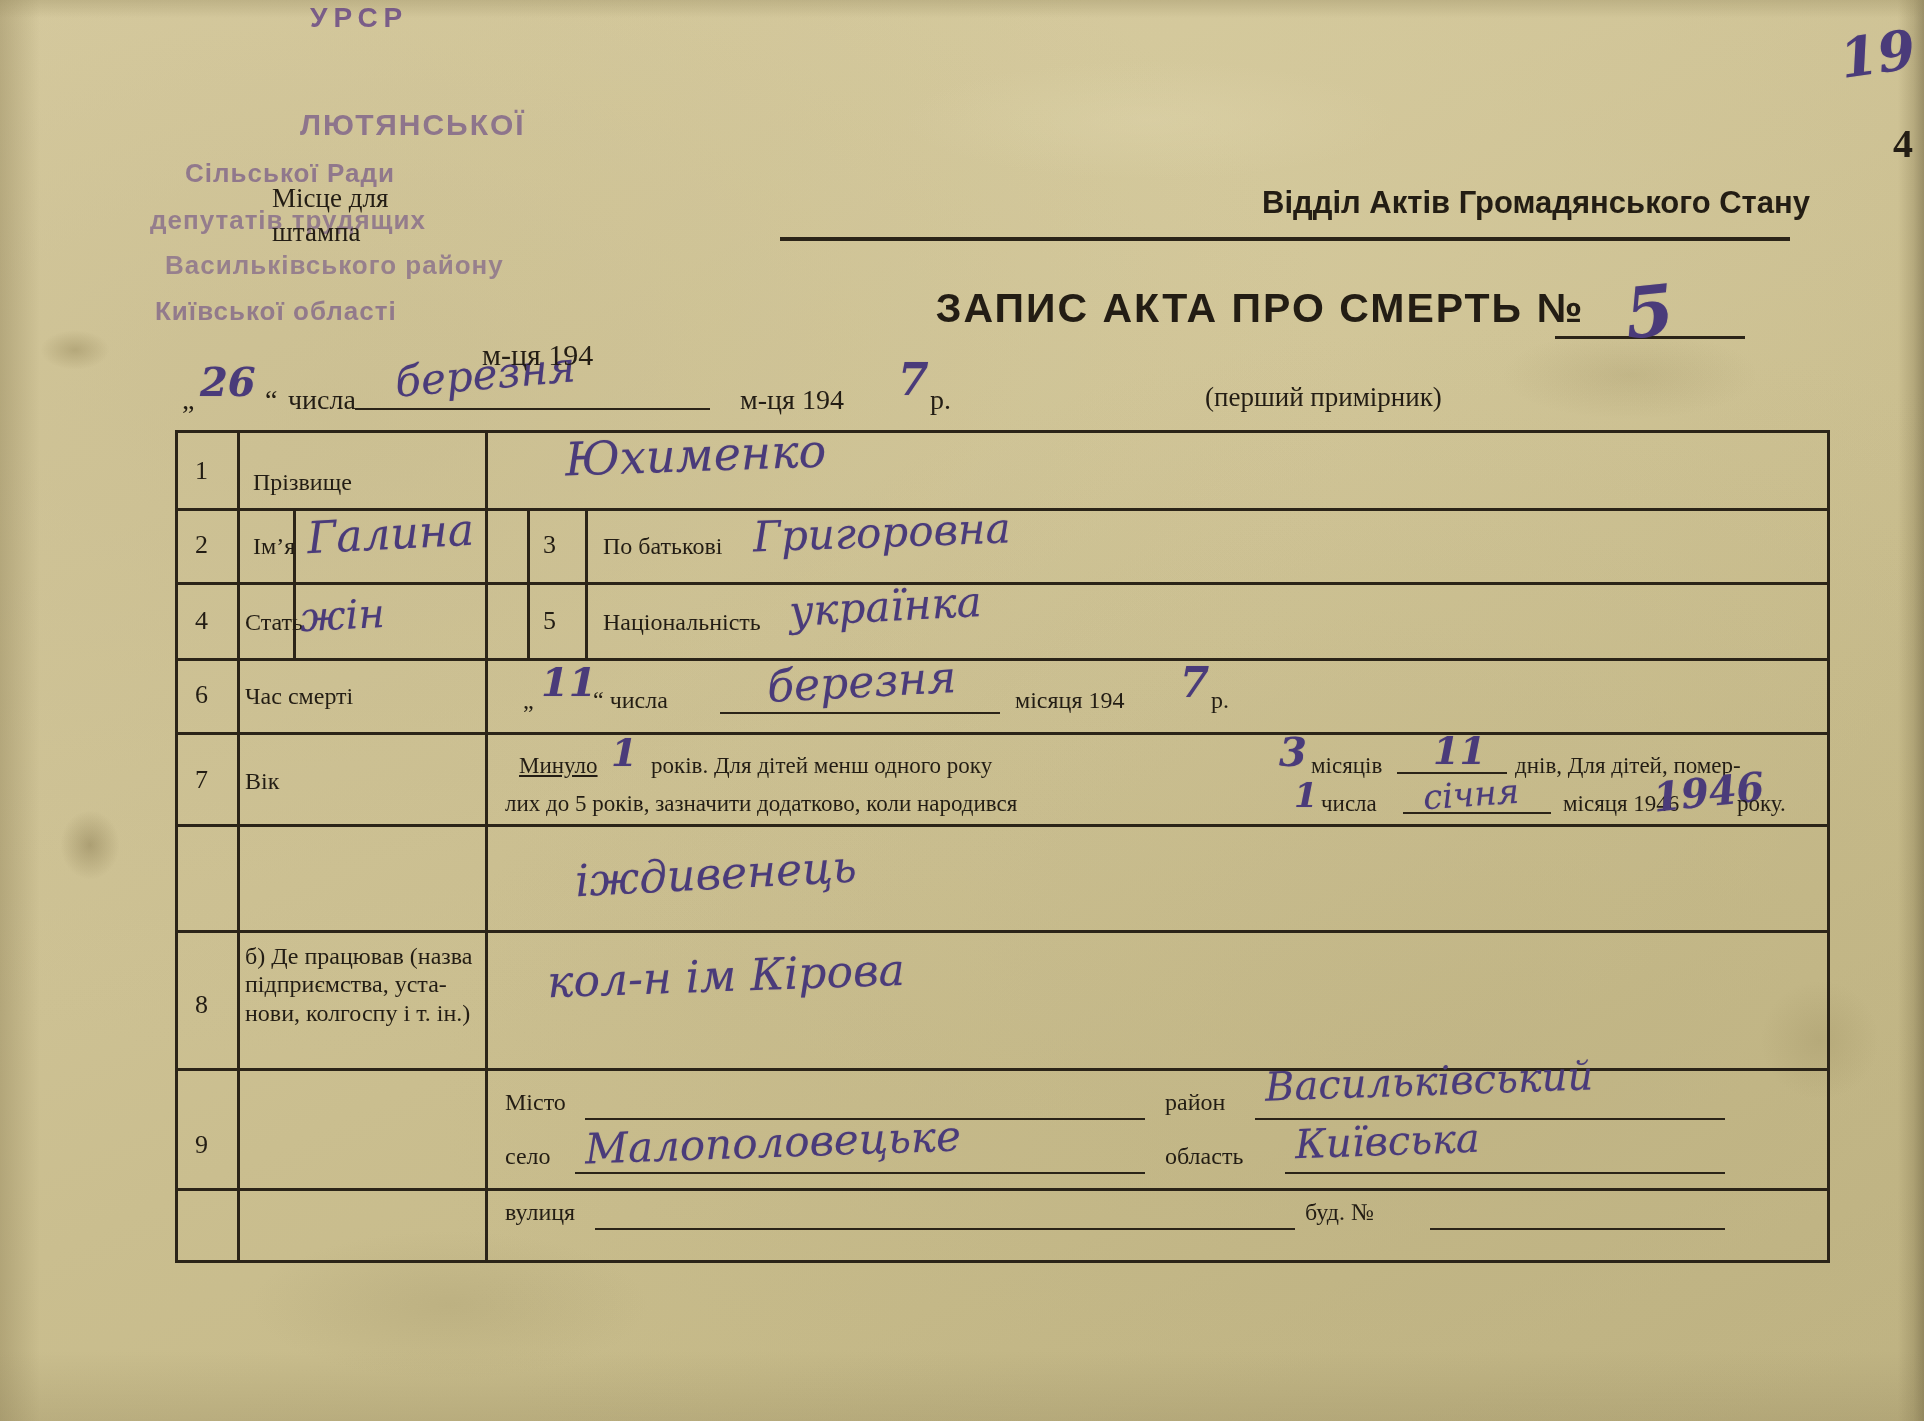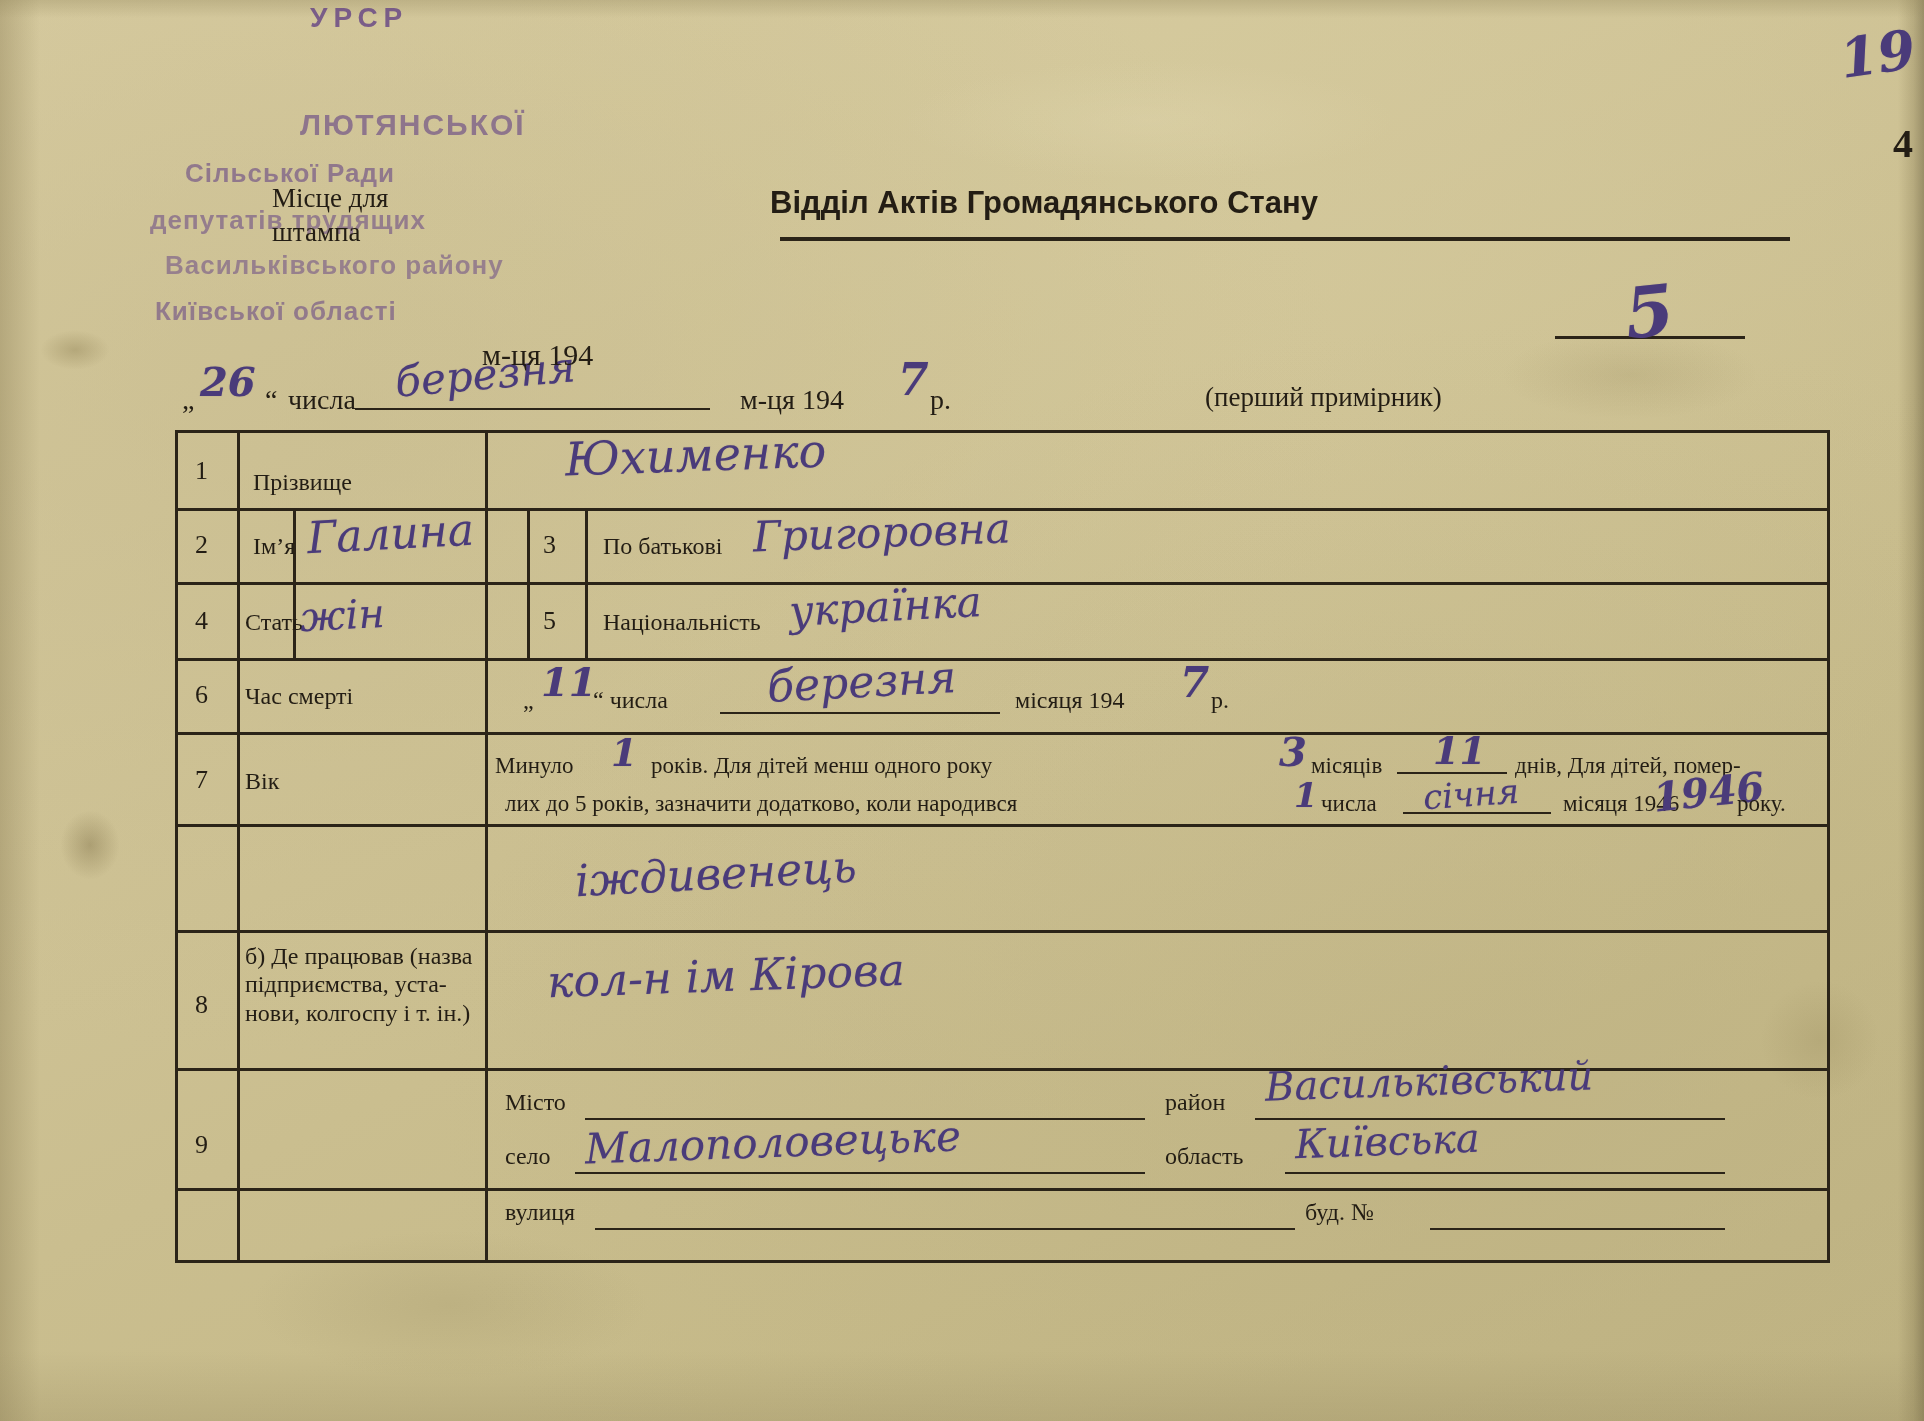--- a/index.html
+++ b/index.html
@@ -35,21 +35,21 @@
     background:linear-gradient(180deg,rgba(150,138,95,.35),rgba(150,138,95,0));}
   .edge-left{position:absolute;left:0;top:0;width:40px;height:1421px;
     background:linear-gradient(90deg,rgba(140,126,85,.40),rgba(140,126,85,0));}
   .edge-bottom{position:absolute;left:0;bottom:0;width:1924px;height:70px;
     background:linear-gradient(0deg,rgba(150,138,95,.30),rgba(150,138,95,0));}
 
   
   .print{position:absolute;color:#231d14;font-family:"Liberation Serif", serif;}
   .hdr1{left:770px;top:125px;width:1040px;text-align:center;font-size:36px;font-weight:bold;letter-spacing:1.2px;
         font-family:"Liberation Sans", sans-serif;}
-  .hdr2{left:770px;top:185px;width:1040px;text-align:left;font-size:31px;font-weight:bold;
+  .hdr2{left:770px;top:185px;width:1040px;text-align:right;font-size:31px;font-weight:bold;
         font-family:"Liberation Sans", sans-serif;}
   .hdr-rule{position:absolute;left:780px;top:237px;width:1010px;height:4px;background:#2b2418;}
   .hdr3{left:760px;top:285px;width:1000px;text-align:center;font-size:41px;font-weight:bold;letter-spacing:2px;
         font-family:"Liberation Sans", sans-serif;}
   .num-line{position:absolute;left:1555px;top:336px;width:190px;height:3px;background:#2b2418;}
   .copy{left:1205px;top:382px;font-size:27px;}
 
   
   .hw{position:absolute;color:#4a3b7a;font-family:"DejaVu Serif", serif;font-style:italic;
       text-shadow:0 0 1px rgba(74,59,122,.35);}
@@ -92,20 +92,21 @@
   <div class="stamp thin" style="left:185px;top:158px;font-size:26px;opacity:.62;">Сільської  Ради</div>
   <div class="stamp thin" style="left:150px;top:205px;font-size:26px;opacity:.58;">депутатів трудящих</div>
   <div class="stamp thin" style="left:165px;top:250px;font-size:26px;opacity:.55;">Васильківського району</div>
   <div class="stamp thin" style="left:155px;top:296px;font-size:26px;opacity:.60;">Київської області</div>
 
   <div class="print" style="left:272px;top:182px;font-size:27px;line-height:1.25;white-space:pre;">Місце для
 штампа</div>
 
   <div class="print hdr2">Відділ Актів Громадянського Стану</div>
   <div class="hdr-rule"></div>
+  <div class="print hdr3">ЗАПИС АКТА ПРО СМЕРТЬ №</div>
   <div class="num-line"></div>
   <div class="hw b" style="left:1625px;top:270px;font-size:70px;transform:rotate(-6deg);">5</div>
 
   <div class="print" style="left:182px;top:384px;font-size:28px;">„</div>
   <div class="hw b" style="left:200px;top:358px;font-size:40px;">26</div>
   <div class="print" style="left:265px;top:384px;font-size:28px;">“</div>
   <div class="print" style="left:288px;top:384px;font-size:28px;">числа</div>
   <div class="hw" style="left:395px;top:350px;font-size:42px;transform:rotate(-5deg);">березня</div>
   <div class="print" style="left:482px;top:338px;font-size:30px;">м-ця 194</div>
   <div class="fld" style="left:355px;top:408px;width:355px;"></div>
@@ -160,21 +161,21 @@
     <div class="hw b" style="left:366px;top:228px;font-size:40px;">11</div>
     <div class="cell" style="left:418px;top:256px;">“ числа</div>
     <div class="hw" style="left:592px;top:226px;font-size:44px;transform:rotate(-3deg);">березня</div>
     <div class="fld" style="left:545px;top:282px;width:280px;"></div>
     <div class="cell" style="left:840px;top:256px;">місяця 194</div>
     <div class="hw b" style="left:1005px;top:228px;font-size:42px;">7</div>
     <div class="cell" style="left:1036px;top:256px;">р.</div>
 
     <div class="cnum" style="left:20px;top:335px;">7</div>
     <div class="cell" style="left:70px;top:337px;">Вік</div>
-    <div class="cell small" style="left:320px;top:322px;">Минуло</div>
+    <div class="cell small" style="left:344px;top:322px;text-decoration:underline;">Минуло</div>
     <div class="hw b" style="left:436px;top:300px;font-size:38px;">1</div>
     <div class="cell small" style="left:476px;top:322px;">років. Для дітей менш одного року</div>
     <div class="hw b" style="left:1104px;top:298px;font-size:40px;">3</div>
     <div class="cell small" style="left:1136px;top:322px;">місяців</div>
     <div class="hw b" style="left:1258px;top:298px;font-size:38px;">11</div>
     <div class="fld" style="left:1222px;top:342px;width:110px;"></div>
     <div class="cell small" style="left:1340px;top:322px;">днів, Для дітей, помер-</div>
     <div class="cell small" style="left:330px;top:360px;">лих до 5 років, зазначити додатково, коли народився</div>
     <div class="hw b" style="left:1119px;top:345px;font-size:34px;">1</div>
     <div class="cell small" style="left:1146px;top:360px;">числа</div>

